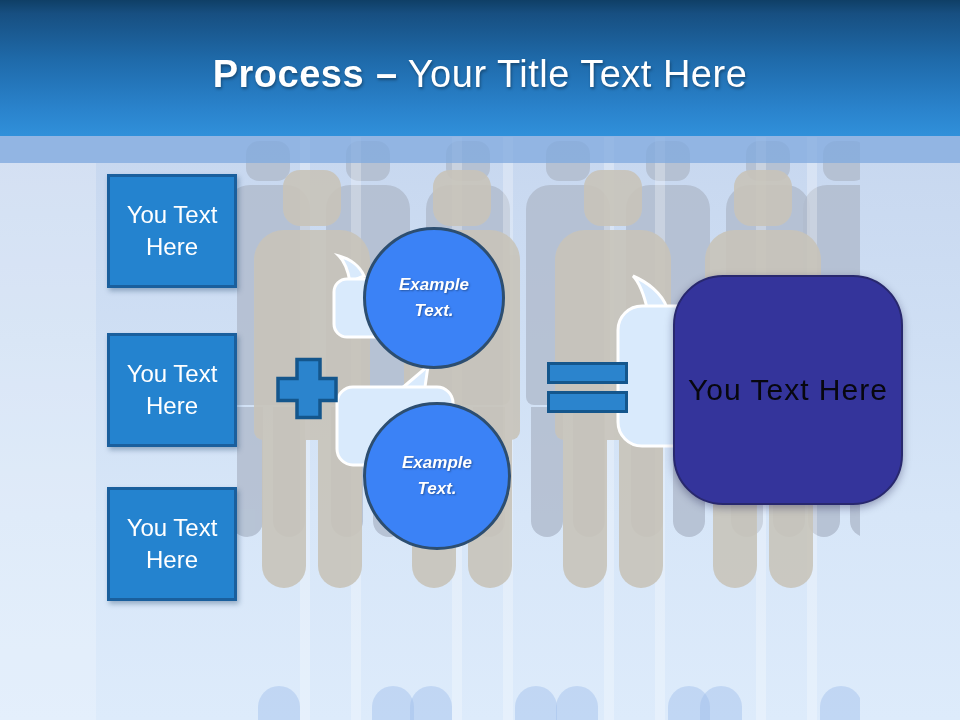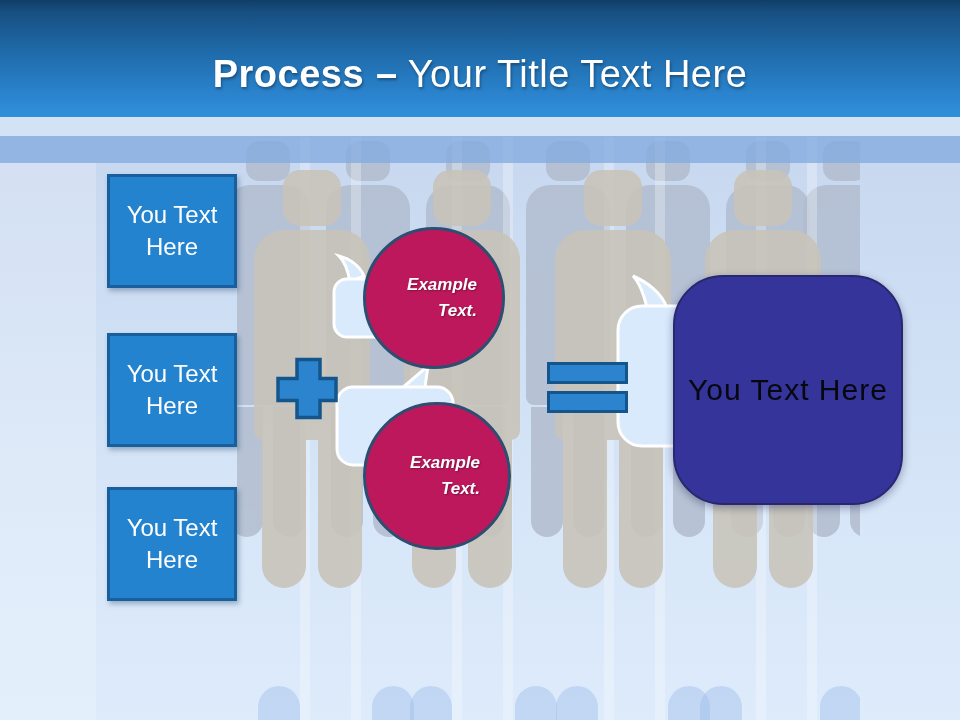--- a/index.html
+++ b/index.html
@@ -1,20 +1,20 @@
 <!DOCTYPE html>
 <html><head>
 <meta charset="utf-8">
 <style>
   html,body{margin:0;padding:0;background:#e8eef6;}
   *{box-sizing:border-box;font-family:"Liberation Sans","DejaVu Sans",sans-serif;}
   .slide{position:relative;width:960px;height:720px;overflow:hidden;background:#d3e2f5;}
 
   
-  .header{position:absolute;left:0;top:0;width:960px;height:117px;z-index:10;
+  .header{position:absolute;left:0;top:0;width:960px;height:136px;z-index:10;
     background:linear-gradient(180deg,#0f3f66 0%,#174f81 10%,#1f6bab 45%,#2a83cc 80%,#3090da 100%);}
   .title{position:absolute;left:0;top:52px;width:100%;text-align:center;color:#ffffff;
     font-size:38px;line-height:1.2;text-shadow:1px 2px 3px rgba(0,0,0,0.35);letter-spacing:.5px;}
   .title .bold{font-weight:bold;}
   .title .sep{margin:0 10px 0 12px;font-weight:bold;}
 
   
   .band{position:absolute;left:0;top:136px;width:960px;height:27px;z-index:3;
     background:rgba(128,170,223,0.75);}
 
@@ -52,22 +52,22 @@
   .step-box .lbl{color:#ffffff;font-size:24px;line-height:1.35;width:110px;}
   .step-1{top:174px;} .step-2{top:333px;} .step-3{top:487px;}
 
   
   .op-plus{position:absolute;left:276px;top:357px;width:62px;height:63px;z-index:6;}
   .op-eq{position:absolute;left:547px;top:362px;width:81px;height:51px;z-index:6;}
   .eq-bar{position:absolute;left:0;width:81px;height:22px;background:#2b84cd;border:3px solid #14568c;}
   .eq-bar.b1{top:0;} .eq-bar.b2{top:29px;}
 
   
-  .ex-circle{position:absolute;z-index:5;border-radius:50%;background:#be185d;border:3px solid #2d4e70;
-    display:flex;align-items:center;justify-content:center;text-align:right;}
+  .ex-circle{position:absolute;z-index:5;border-radius:50%;background:#3b82f6;border:3px solid #2d4e70;
+    display:flex;align-items:center;justify-content:center;text-align:center;}
   .circle-1{left:363px;top:227px;width:142px;height:142px;}
   .circle-2{left:363px;top:402px;width:148px;height:148px;}
   .ex-circle .lbl{color:#ffffff;font-size:17px;font-weight:bold;font-style:italic;line-height:1.55;
     width:86px;text-shadow:1px 1px 2px rgba(0,0,0,0.35);}
 
   
   .result-box{position:absolute;left:673px;top:275px;width:230px;height:230px;z-index:6;
     background:#34349b;border:2px solid #28286e;border-radius:50px;
     box-shadow:0 3px 8px rgba(10,10,60,0.35);
     display:flex;align-items:center;justify-content:center;text-align:center;}

